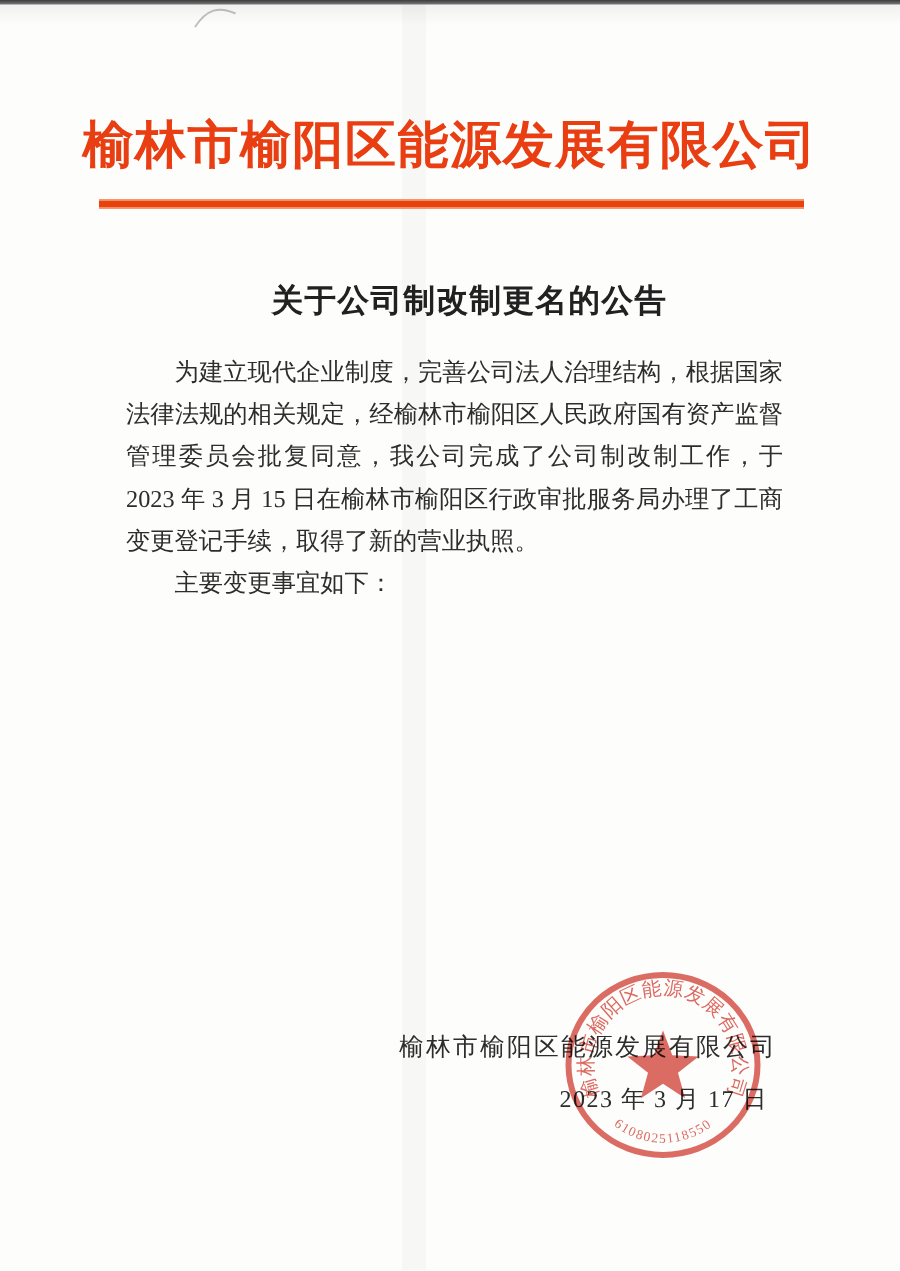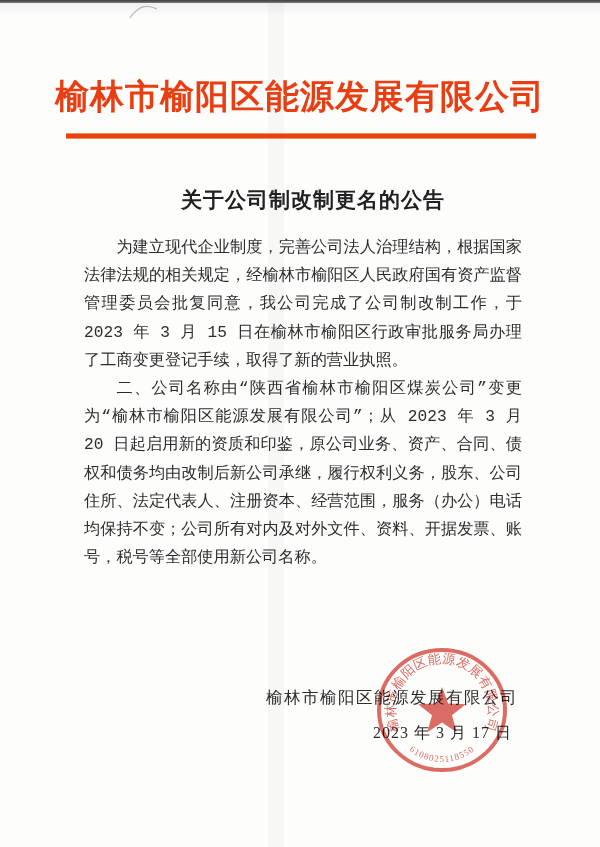--- a/index.html
+++ b/index.html
@@ -48,21 +48,21 @@
     font-size: 21px; font-weight: bold; letter-spacing: 1px;
     color: #212121;
   }
 
   
   .doc-body {
     position: absolute; left: 84px; top: 234px; width: 438px;
     font-size: 16.2px; line-height: 28.2px; color: #2d2d2d;
     text-align: justify;
   }
-  .doc-body p { margin: 0; text-indent: 2em; font-family: Liberation Mono, monospace; }
+  .doc-body p { margin: 0; text-indent: 2em; }
 
   
   .sign-company {
     position: absolute; top: 687px; right: 82px;
     font-size: 16.5px; letter-spacing: 1.5px; color: #2d2d2d;
   }
   .sign-date {
     position: absolute; top: 723px; right: 88px;
     font-size: 16px; letter-spacing: 1px; color: #2d2d2d;
   }
@@ -87,21 +87,21 @@
   </svg>
 
   <h1 class="letterhead">榆林市榆阳区能源发展有限公司</h1>
 
   <div class="red-rule"></div>
 
   <h2 class="doc-title">关于公司制改制更名的公告</h2>
 
   <div class="doc-body">
     <p>为建立现代企业制度，完善公司法人治理结构，根据国家法律法规的相关规定，经榆林市榆阳区人民政府国有资产监督管理委员会批复同意，我公司完成了公司制改制工作，于 2023 年 3 月 15 日在榆林市榆阳区行政审批服务局办理了工商变更登记手续，取得了新的营业执照。</p>
-    <p>二、公司名称由“陕西省榆林市榆阳区煤炭公司”变更为“榆林市榆阳区能源发展有限公司”；从 2023 年 3 月 20 日起启用新的资质和印鉴，原公司业务、资产、合同、债权和债务均由改制后新公司承继，履行权利义务，股东、公司住所、法定代表人、注册资本、经营范围，服务（办公）电话均保持不变；公司所有对内及对外文件、资料、开据发票、账号，税号等全部使用新公司名称。</p>
+    <p>主要变更事宜如下：</p>
   </div>
 
   <div class="sign-company">榆林市榆阳区能源发展有限公司</div>
 
   <div class="sign-date">2023 年 3 月 17 日</div>
 
   <svg class="seal" viewBox="0 0 160 160">
     <defs>
       <path id="sealTopArc" d="M 39.3,103.5 A 47,47 0 1 1 120.7,103.5" fill="none"></path>
       <path id="sealBottomArc" d="M 35,106 A 52,52 0 0 0 125,106" fill="none"></path>

